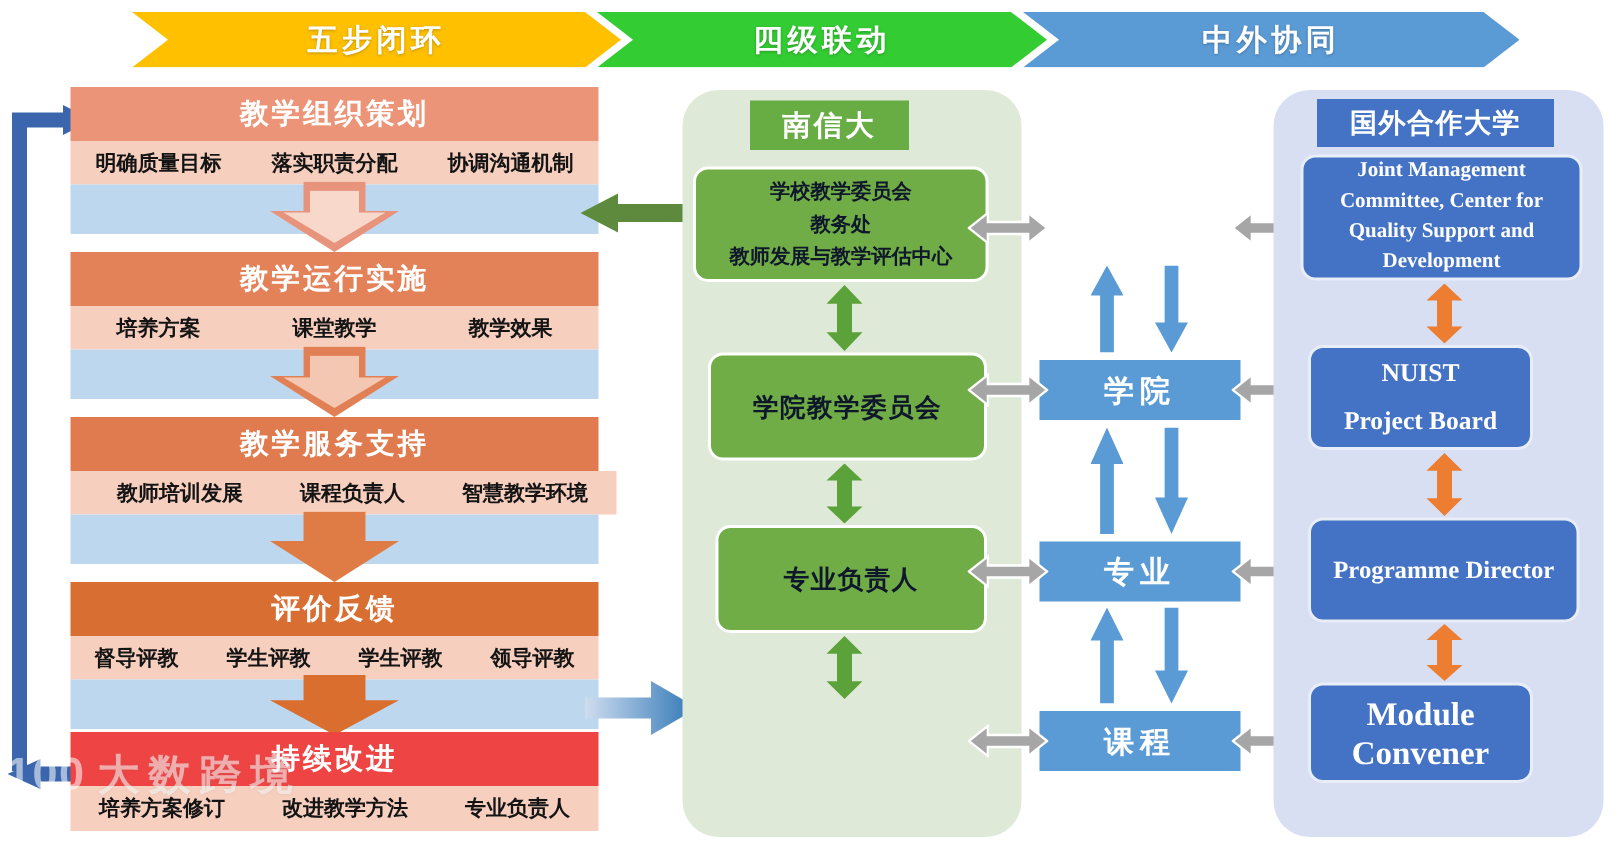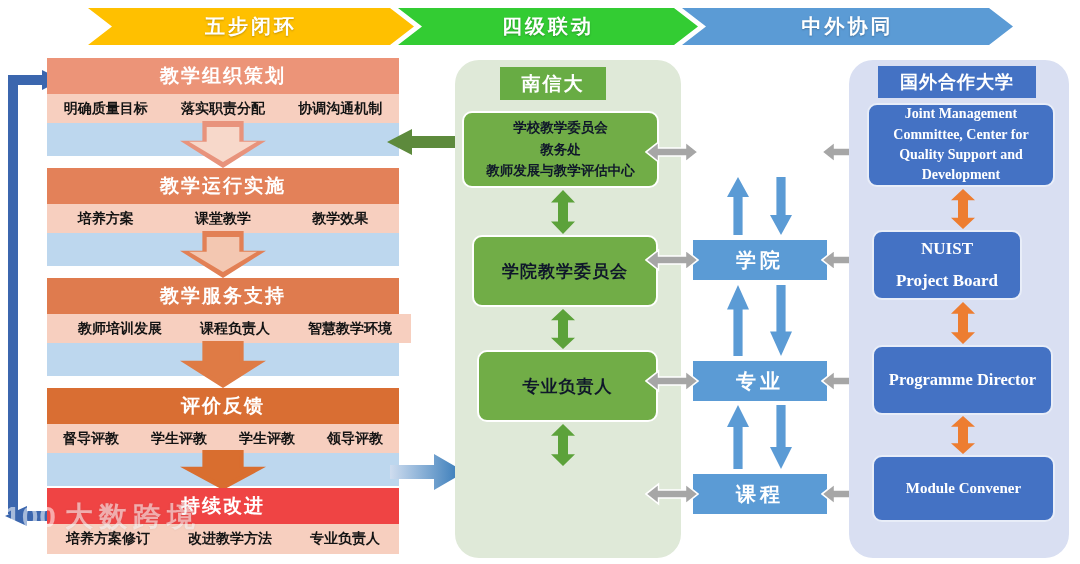--- a/index.html
+++ b/index.html
@@ -258,21 +258,21 @@
   <div class="rbox" style="left:867px;top:103px;width:188px;height:84px;font-size:14px;line-height:1.45;padding:4px 8px;">
     <span>Joint Management Committee, Center for Quality Support and Development</span>
   </div>
   <div class="rbox" style="left:872px;top:230px;width:150px;height:70px;font-size:17px;line-height:1.9;">
     <span>NUIST</span>
     <span>Project Board</span>
   </div>
   <div class="rbox" style="left:872px;top:345px;width:181px;height:70px;font-size:16.5px;">
     <span>Programme Director</span>
   </div>
-  <div class="rbox" style="left:872px;top:455px;width:183px;height:67px;font-size:15px;">
+  <div class="rbox" style="left:872px;top:455px;width:150px;height:67px;font-size:22px;">
     <span>Module Convener</span>
   </div>
 
   <div class="icon" style="left:950px;top:189px;width:26px;height:40px;">
     <svg viewBox="0 0 26 46" preserveAspectRatio="none">
         <polygon points="13,0 25,13 18,13 18,33 25,33 13,46 1,33 8,33 8,13 1,13" fill="#ED7D31"></polygon>
       </svg>
   </div>
   <div class="icon" style="left:950px;top:302px;width:26px;height:42px;">
     <svg viewBox="0 0 26 46" preserveAspectRatio="none">

